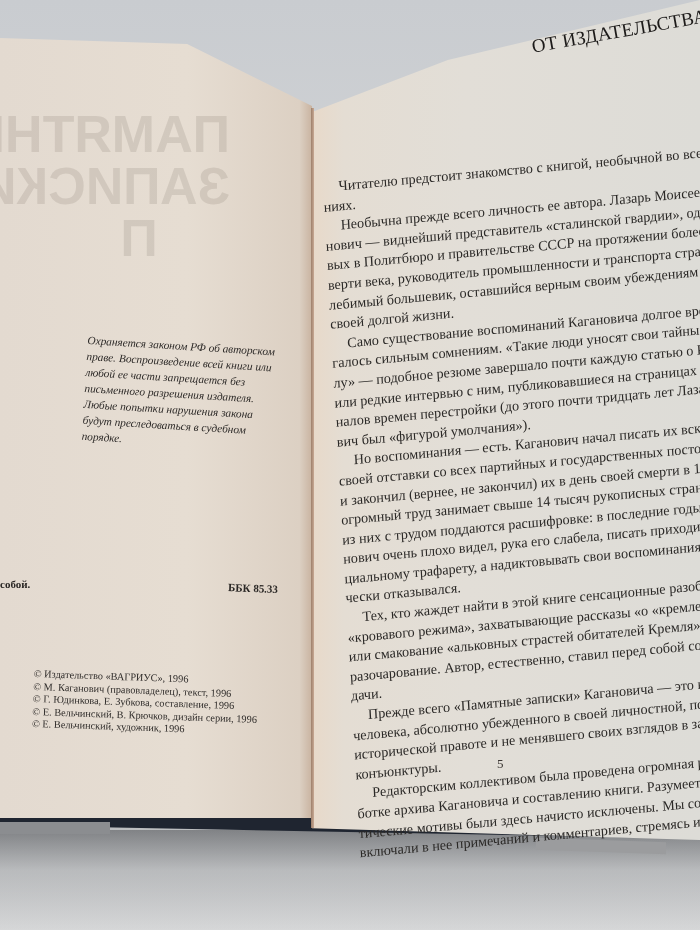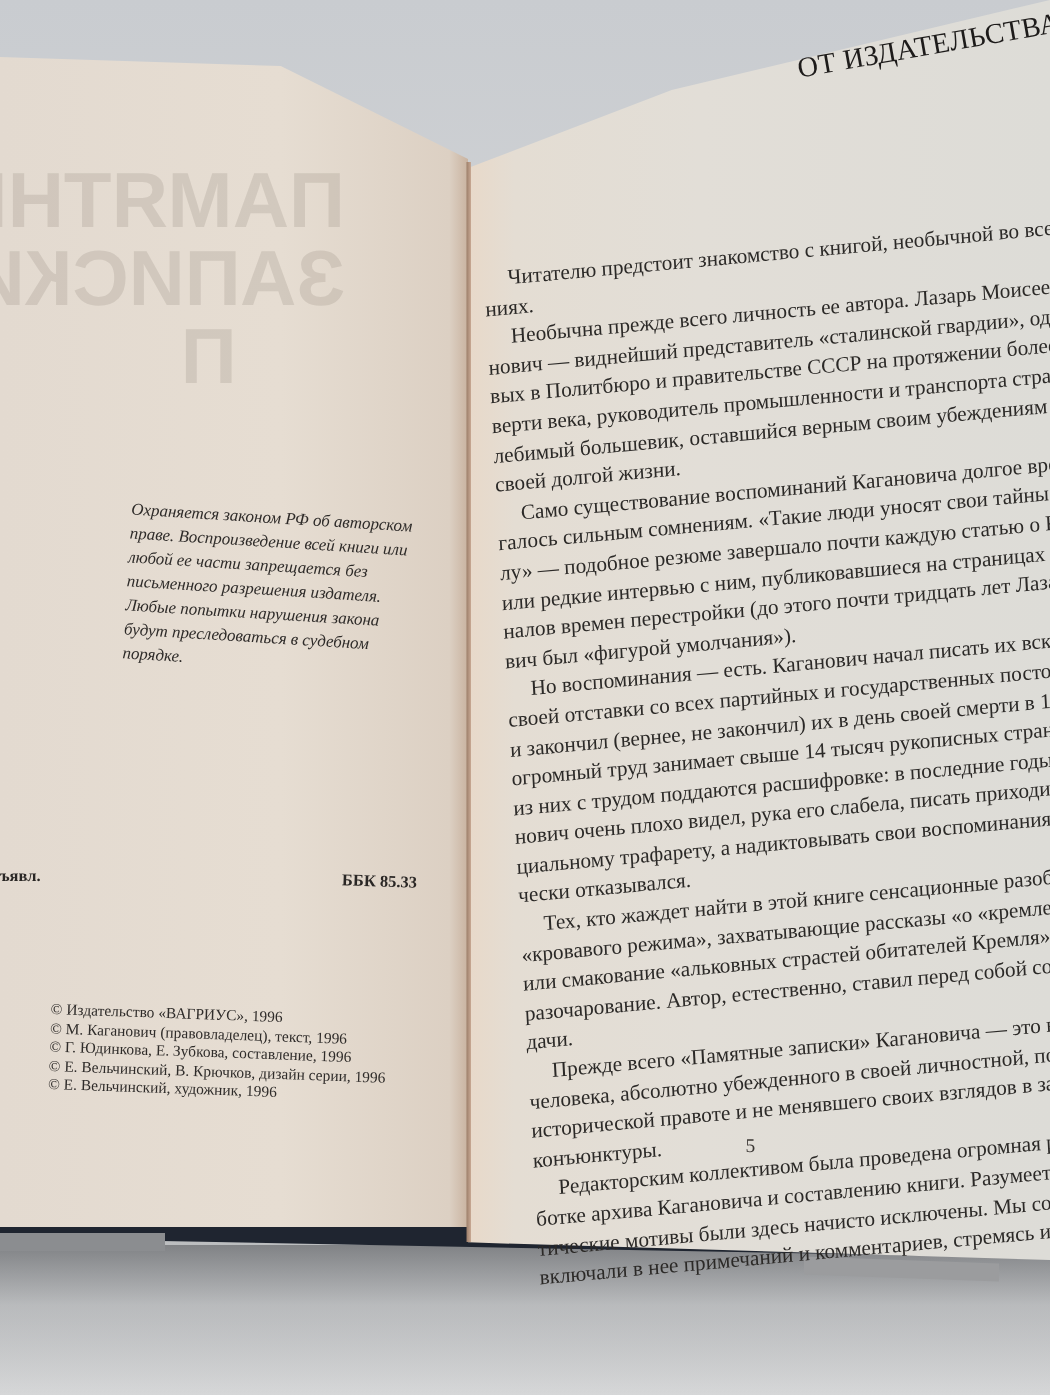--- a/index.html
+++ b/index.html
@@ -96,21 +96,21 @@
   <div class="copyright-block">
     <div>Охраняется законом РФ об авторском</div>
     <div>праве. Воспроизведение всей книги или</div>
     <div>любой ее части запрещается без</div>
     <div>письменного разрешения издателя.</div>
     <div>Любые попытки нарушения закона</div>
     <div>будут преследоваться в судебном</div>
     <div>порядке.</div>
   </div>
 
-  <div class="odd-word">ъявл.</div>
+  <div class="odd-word">собой.</div>
   <div class="bbk">ББК 85.33</div>
 
   <div class="credits">
     <div>© Издательство «ВАГРИУС», 1996</div>
     <div>© М. Каганович (правовладелец), текст, 1996</div>
     <div>© Г. Юдинкова, Е. Зубкова, составление, 1996</div>
     <div>© Е. Вельчинский, В. Крючков, дизайн серии, 1996</div>
     <div>© Е. Вельчинский, художник, 1996</div>
   </div>
 

